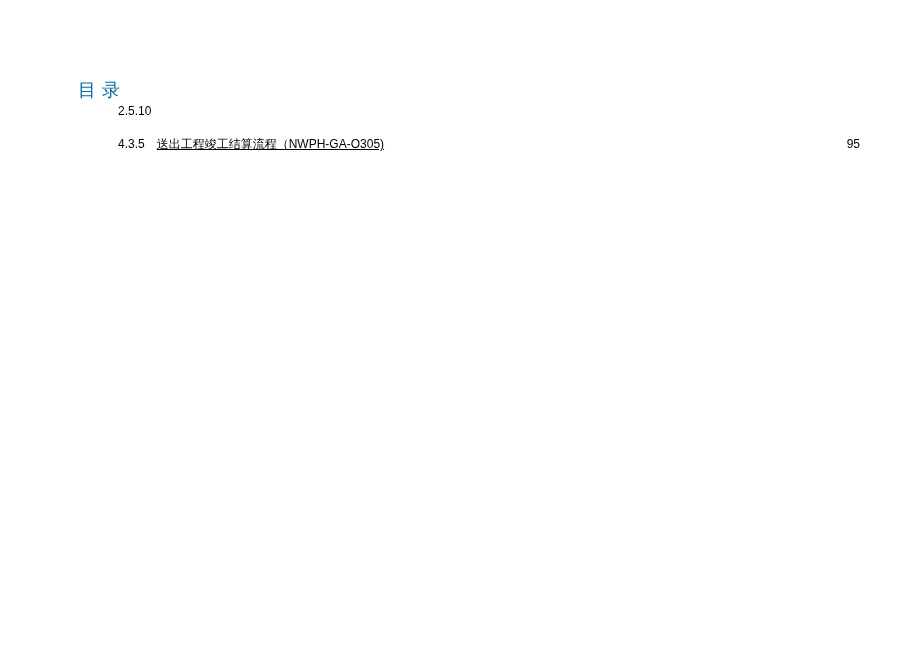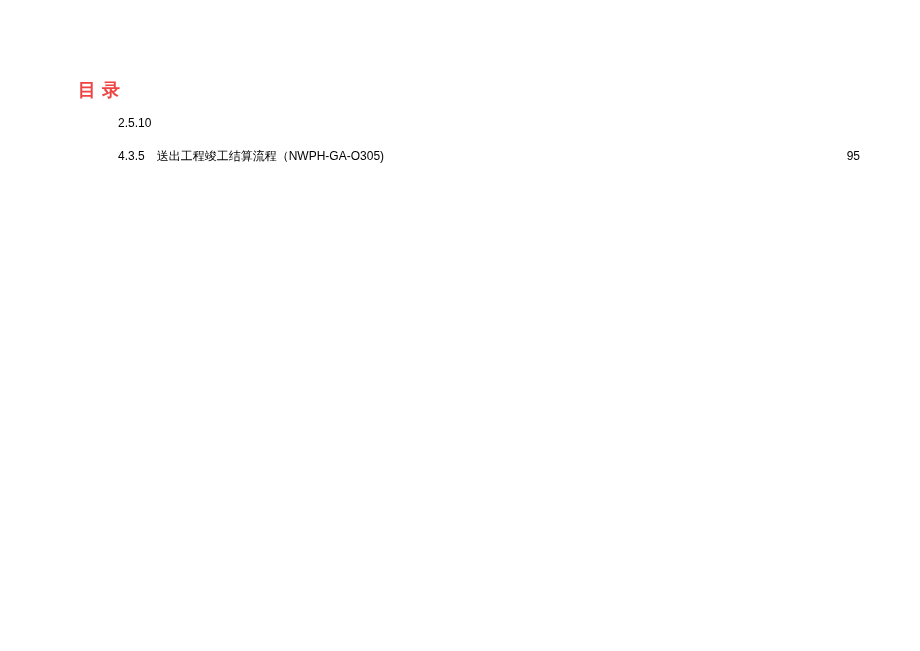--- a/index.html
+++ b/index.html
@@ -8,25 +8,24 @@
       box-sizing: border-box;
     }
     body {
       width: 920px;
       height: 651px;
       background: #ffffff;
       font-family: "Microsoft YaHei", "SimSun", Arial, sans-serif;
       padding: 78px 60px 0 78px;
     }
     .heading {
-      color: #ef4444;
+      color: #0369a1;
       font-size: 18px;
       letter-spacing: 6px;
-      font-weight: 700;
-      margin-bottom: 12px;
+      font-weight: 400;
     }
     .toc-list {
       margin-left: 40px;
       font-size: 12px;
       color: #000000;
       line-height: 1.6;
     }
     .toc-row {
       display: flex;
       justify-content: space-between;
@@ -35,20 +34,21 @@
     }
     .toc-left {
       display: flex;
       gap: 12px;
     }
     .toc-number {
       white-space: nowrap;
     }
     .toc-title {
       white-space: nowrap;
+      text-decoration: underline;
     }
     .toc-page {
       white-space: nowrap;
       margin-top: 12px;
     }
   </style>
 </head>
 <body>
 
 <h1 class="heading">目录</h1>

